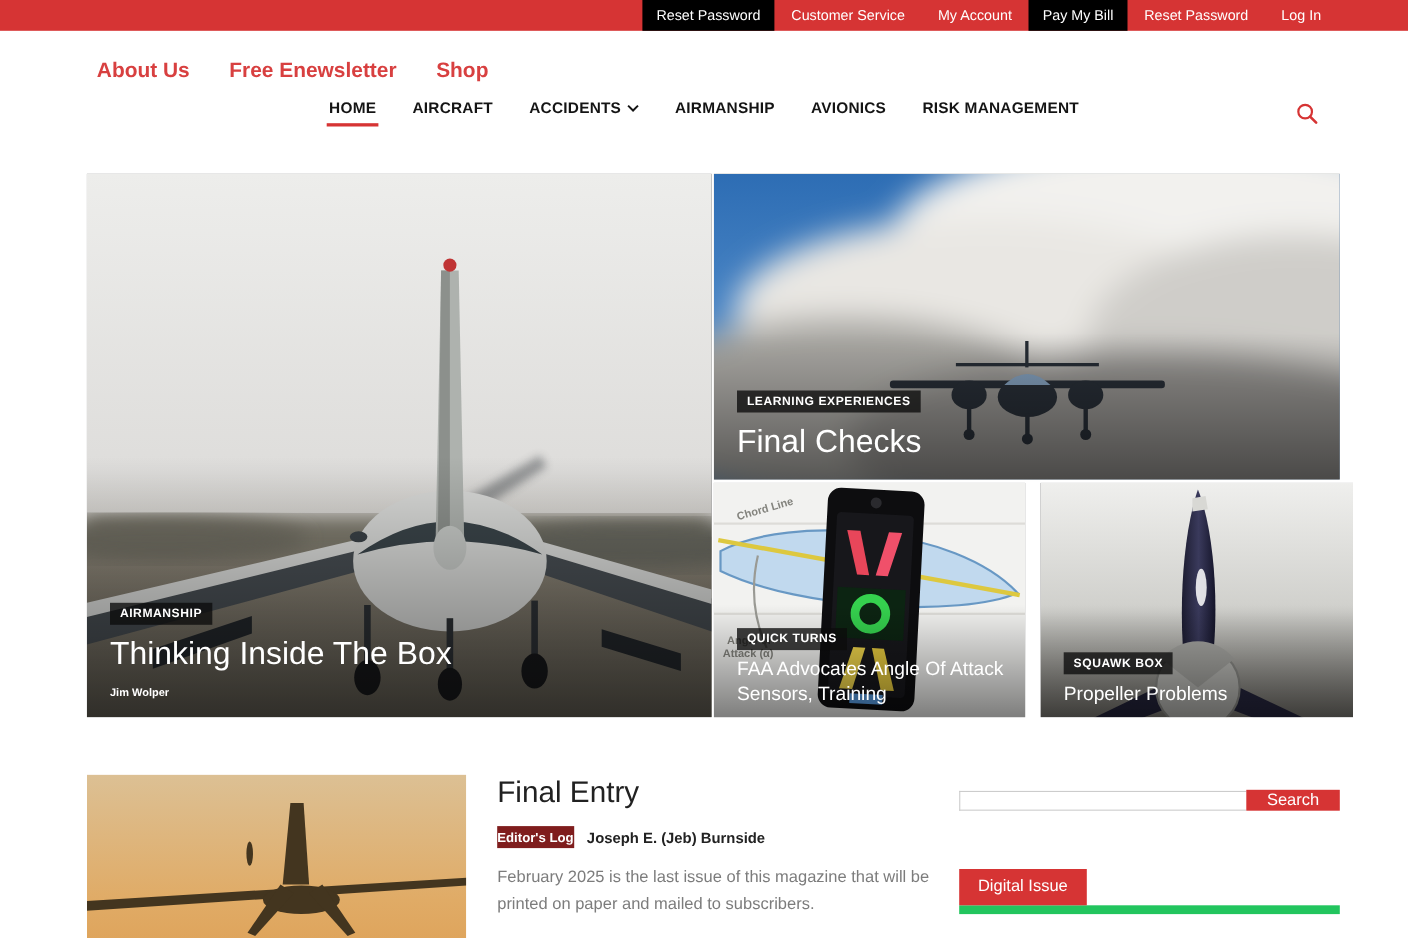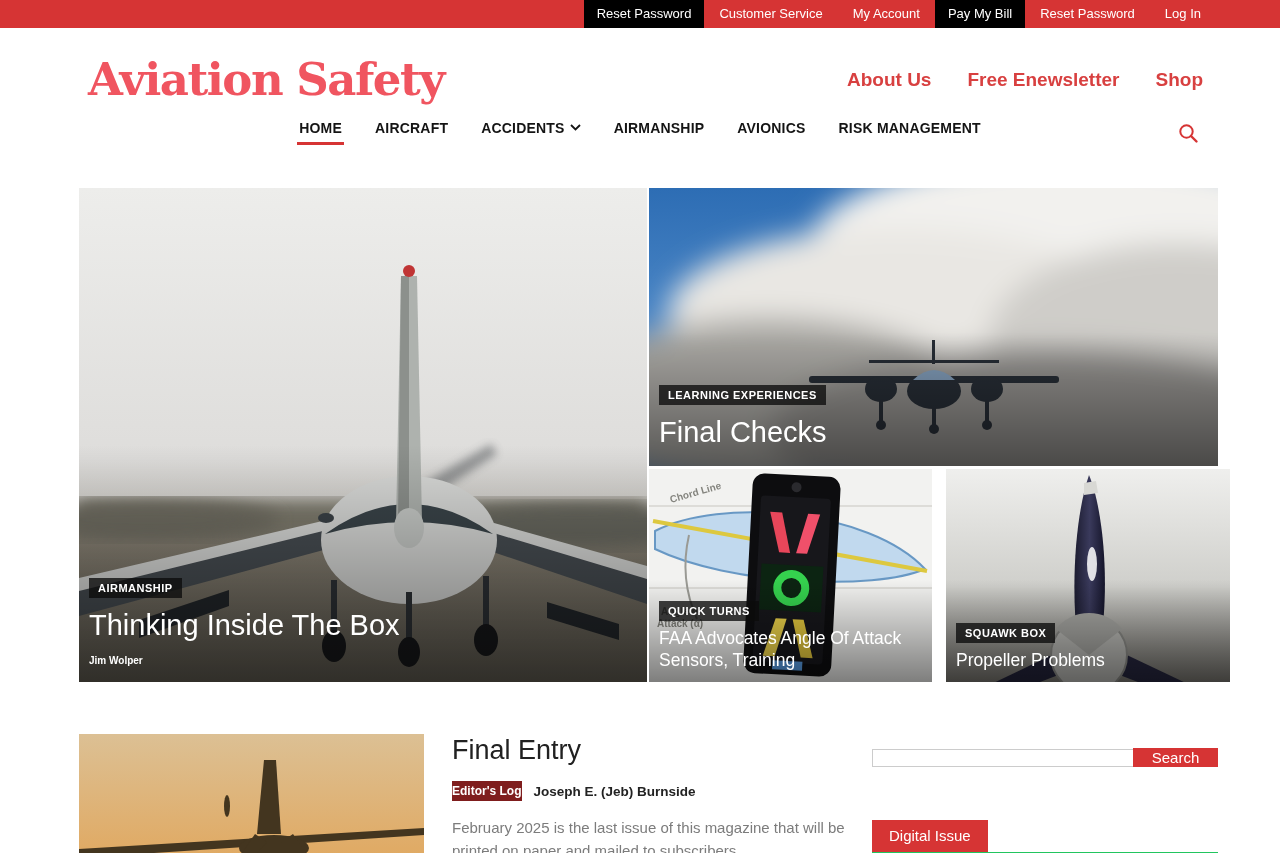--- a/index.html
+++ b/index.html
@@ -55,21 +55,21 @@
   .hero-right { display:flex; flex-direction:column; gap:3px; }
   .hero-bottom { display:grid; grid-template-columns:283px 284px; gap:14px; height:213px; }
   .tile { position:relative; overflow:hidden; background:#888; display:block; }
   .tile-main { height:494px; }
   .tile-secondary { height:278px; }
   .tile svg { position:absolute; left:0; top:0; display:block; }
   .tile::after {
     content:""; position:absolute; inset:0; z-index:1;
     background:linear-gradient(180deg, rgba(0,0,0,0) 52%, rgba(0,0,0,.48) 100%);
   }
-  .caption { position:absolute; left:10px; right:14px; bottom:16px; z-index:2; color:#fff; }
+  .caption { position:absolute; left:21px; right:14px; bottom:16px; z-index:2; color:#fff; }
   .cat {
     display:inline-block; background:rgba(12,12,12,.78); color:#fff; padding:4px 9px;
     font-size:11px; font-weight:bold; letter-spacing:.5px; text-transform:uppercase;
   }
   .tile h2 { margin:9px 0 0; font-size:29px; font-weight:400; line-height:1.25; }
   .tile.small h2 { font-size:17.5px; margin-top:7px; }
   .tile .author { font-size:10px; font-weight:bold; margin-top:12px; }
   .tile.small .caption { bottom:10px; }
 
   
@@ -104,21 +104,20 @@
 <div class="topbar">
   <a class="black">Reset Password</a>
   <a>Customer Service</a>
   <a>My Account</a>
   <a class="black">Pay My Bill</a>
   <a>Reset Password</a>
   <a>Log In</a>
 </div>
 
 <div class="header">
-  <a class="logo">Aviation Safety</a>
   <div class="header-links">
     <a>About Us</a>
     <a>Free Enewsletter</a>
     <a>Shop</a>
   </div>
 </div>
 
 <nav class="nav">
   <a class="nav-item active">
       <span>HOME</span>

